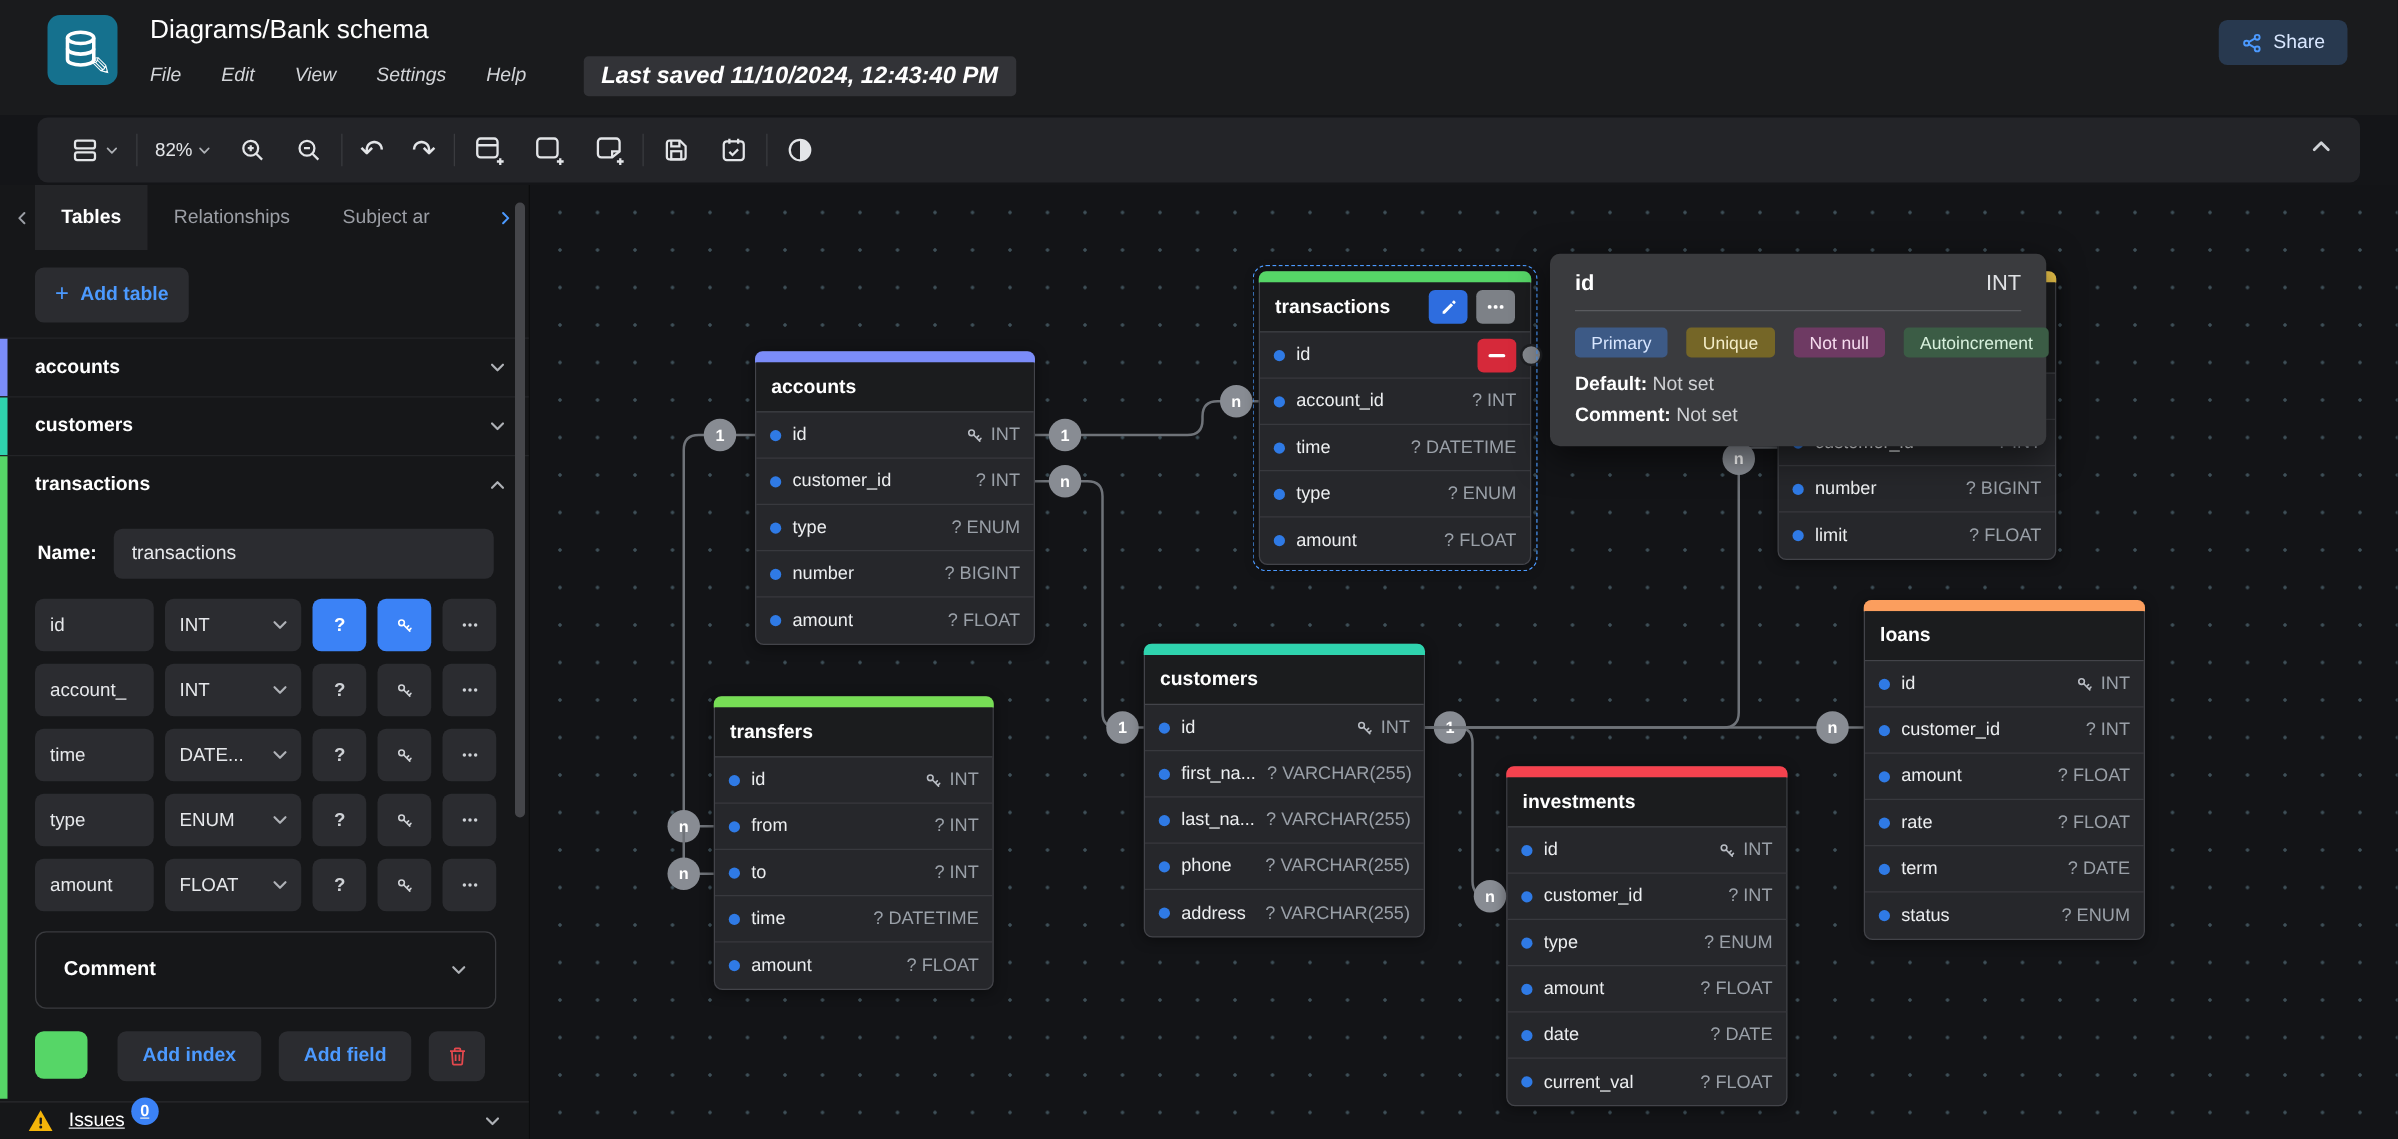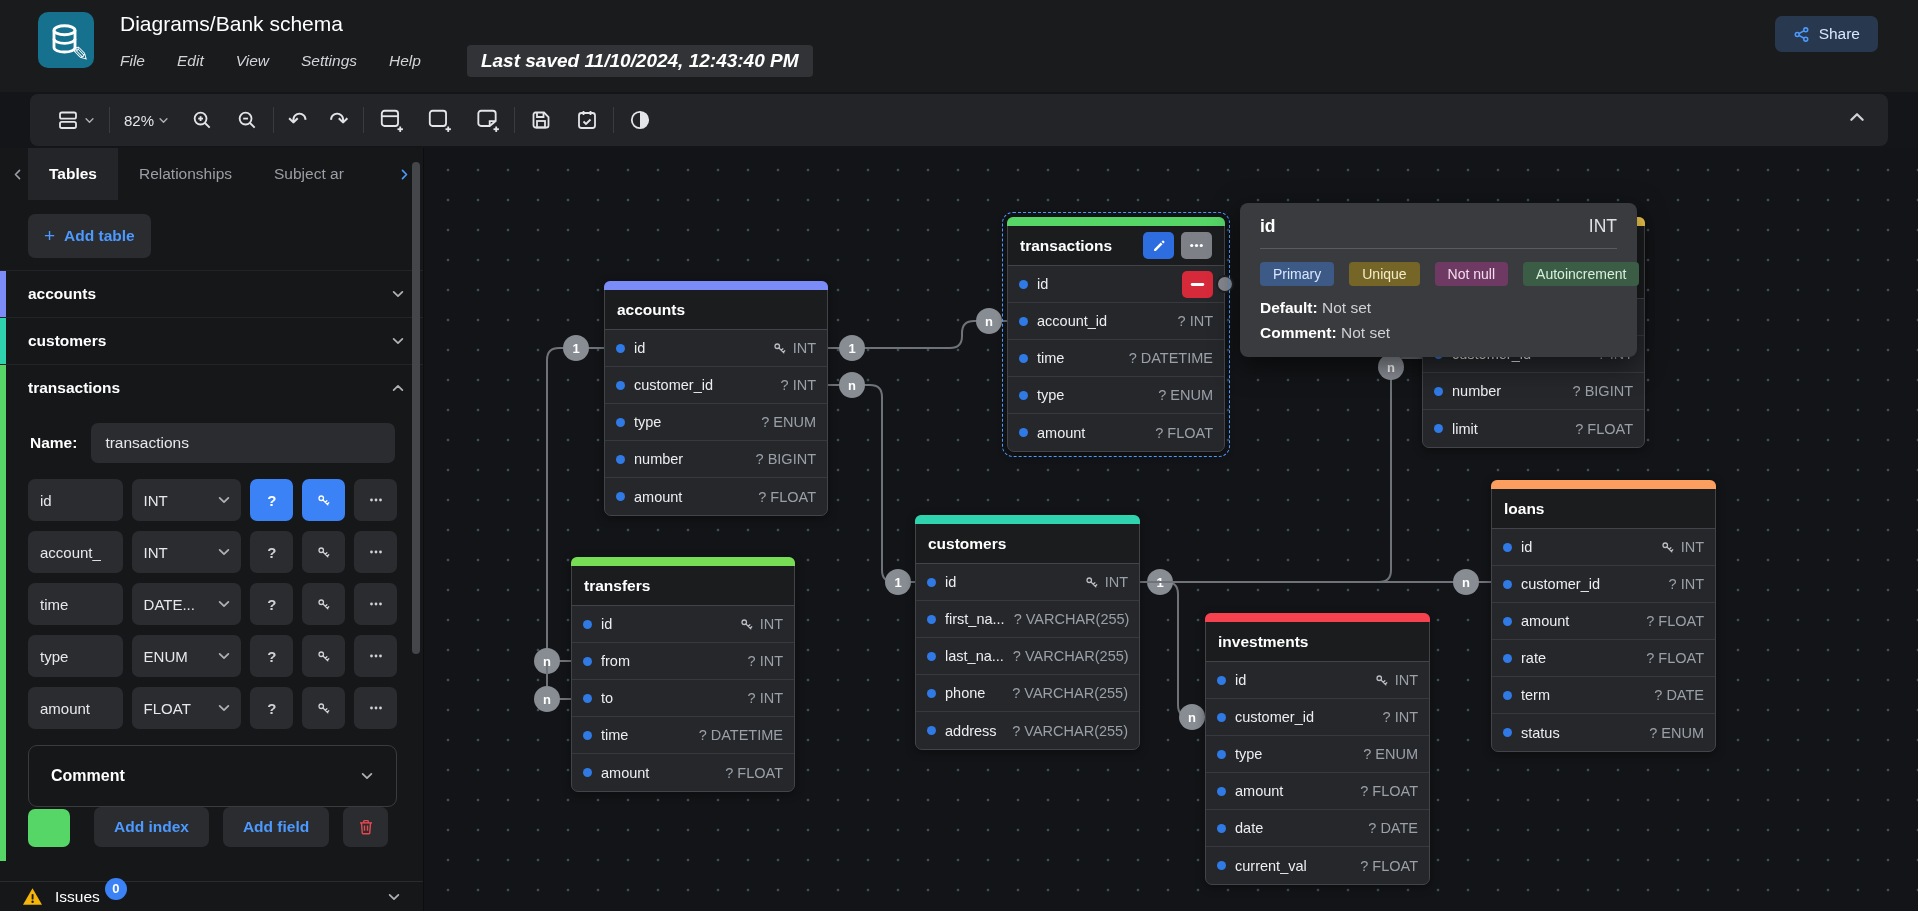--- a/index.html
+++ b/index.html
@@ -70,29 +70,29 @@
   .frow { display:flex; gap:9px; margin-bottom:10px; }
   .fcell { height:42px; background:#2b2c30; border-radius:7px; display:flex; align-items:center;
     font-size:15px; color:#e6e8eb; cursor:pointer; }
   .fname { width:98px; padding:0 12px; cursor:text; }
   .ftype { width:114px; padding:0 10px 0 12px; justify-content:space-between; }
   .fbtn { width:45px; justify-content:center; color:#cfd2d6; font-weight:700; }
   .fbtn.active { background:#3b82f6; color:#fff; }
   .comment-box { margin-top:16px; border:1px solid #3a3b3f; border-radius:9px; height:62px;
     display:flex; align-items:center; padding:0 22px; font-weight:700; font-size:16px; color:#fff; cursor:pointer; }
   .comment-box .caret { margin-left:auto; }
-  .editor-footer { display:flex; align-items:flex-end; gap:10px; }
+  .editor-footer { display:flex; align-items:flex-start; gap:10px; margin-top:18px; }
   .swatch { width:42px; height:38px; border-radius:7px; cursor:pointer; }
   .ef-btn { height:40px; background:#2b2c30; border-radius:7px; color:#4c9aff; font-weight:700;
     font-size:15.5px; padding:0 20px; border:none; cursor:pointer; font-family:inherit; margin-left:14px; }
   .ef-btn + .ef-btn { margin-left:4px; }
   .trash-btn { width:45px; height:40px; background:#2b2c30; border-radius:7px; color:#e5484d;
     display:flex; align-items:center; justify-content:center; cursor:pointer; margin-left:4px; }
   .issues-bar { position:absolute; left:0; right:0; bottom:0; height:30px; border-top:1px solid #2a2b2e;
-    display:flex; align-items:center; padding:0 22px; background:#161719; }
+    display:flex; align-items:center; padding:0 22px; background:#161719;text-decoration:underline; }
   .issues-label { font-size:15.5px; color:#fff; margin-left:12px; }
   .issues-badge { min-width:22px; height:22px; border-radius:50%; background:#3b82f6; color:#fff;
     font-size:13px; font-weight:700; display:flex; align-items:center; justify-content:center;
     margin-left:5px; margin-top:-16px; }
   .issues-bar .caret { margin-left:auto; }
   .scroll-thumb { position:absolute; right:3px; top:14px; width:8px; height:492px;
     background:#45464a; border-radius:4px; cursor:grab; }
   
   .canvas { flex:1; position:relative; overflow:hidden; background-color:#131417;
     background-image:radial-gradient(#3e4f58 1.1px, transparent 1.7px);

